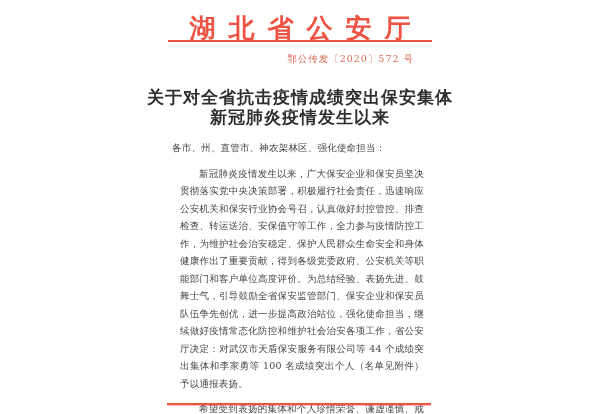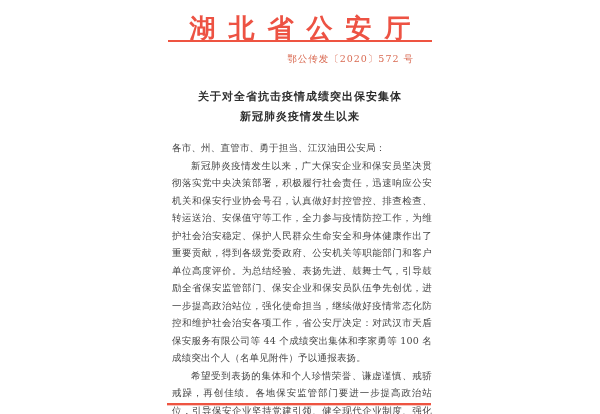--- a/index.html
+++ b/index.html
@@ -27,31 +27,31 @@
     position:absolute;top:40px;left:168px;width:264px;height:2px;
     background:var(--rule-red);
   }
   .doc-number{
     position:absolute;top:53px;right:186px;
     font-size:9.5px;color:var(--docnum-red);
     letter-spacing:1px;white-space:nowrap;
   }
   .doc-title{
     position:absolute;top:87px;left:0;width:100%;
-    text-align:center;font-size:11px;font-weight:bold;
+    text-align:center;font-size:17px;font-weight:bold;
     color:var(--title-text);line-height:20px;letter-spacing:1px;
   }
   .body-block{
     position:absolute;top:139px;left:172px;width:260px;
     font-size:9.5px;color:var(--body-text);
     line-height:17.5px;letter-spacing:0.2px;
   }
   .salutation{white-space:nowrap;}
   .para{
-    margin:0;text-indent:2em;text-align:justify;
+    margin:8px;text-indent:2em;text-align:justify;
   }
   .footer-rule{
     position:absolute;top:403px;left:167px;width:264px;height:2px;
     background:var(--rule-red);
     box-shadow:0 1px 0 rgba(238,84,65,0.35);
   }
 </style>
 </head>
 <body>
 
@@ -62,20 +62,20 @@
   <div class="header-rule"></div>
 
   <div class="doc-number">鄂公传发〔2020〕572 号</div>
 
   <div class="doc-title">
     <div>关于对全省抗击疫情成绩突出保安集体</div>
     <div>新冠肺炎疫情发生以来</div>
   </div>
 
   <div class="body-block">
-    <div class="salutation">各市、州、直管市、勇于担当、江汉油田公安局：</div>
+    <div class="salutation">各市、州、直管市、神农架林区、强化使命担当：</div>
     <p class="para">新冠肺炎疫情发生以来，广大保安企业和保安员坚决贯彻落实党中央决策部署，积极履行社会责任，迅速响应公安机关和保安行业协会号召，认真做好封控管控、排查检查、转运送治、安保值守等工作，全力参与疫情防控工作，为维护社会治安稳定、保护人民群众生命安全和身体健康作出了重要贡献，得到各级党委政府、公安机关等职能部门和客户单位高度评价。为总结经验、表扬先进、鼓舞士气，引导鼓励全省保安监管部门、保安企业和保安员队伍争先创优，进一步提高政治站位，强化使命担当，继续做好疫情常态化防控和维护社会治安各项工作，省公安厅决定：对武汉市天盾保安服务有限公司等 44 个成绩突出集体和李家勇等 100 名成绩突出个人（名单见附件）予以通报表扬。</p>
     <p class="para">希望受到表扬的集体和个人珍惜荣誉、谦虚谨慎、戒骄戒躁，再创佳绩。各地保安监管部门要进一步提高政治站位，引导保安企业坚持党建引领、健全现代企业制度、强化教育管理、创新服务模式、提升应对风险挑战能力，打造一支忠诚履职、勇于担当、业务</p>
   </div>
 
   <div class="footer-rule"></div>
 
 </div>
 
 </body></html>

